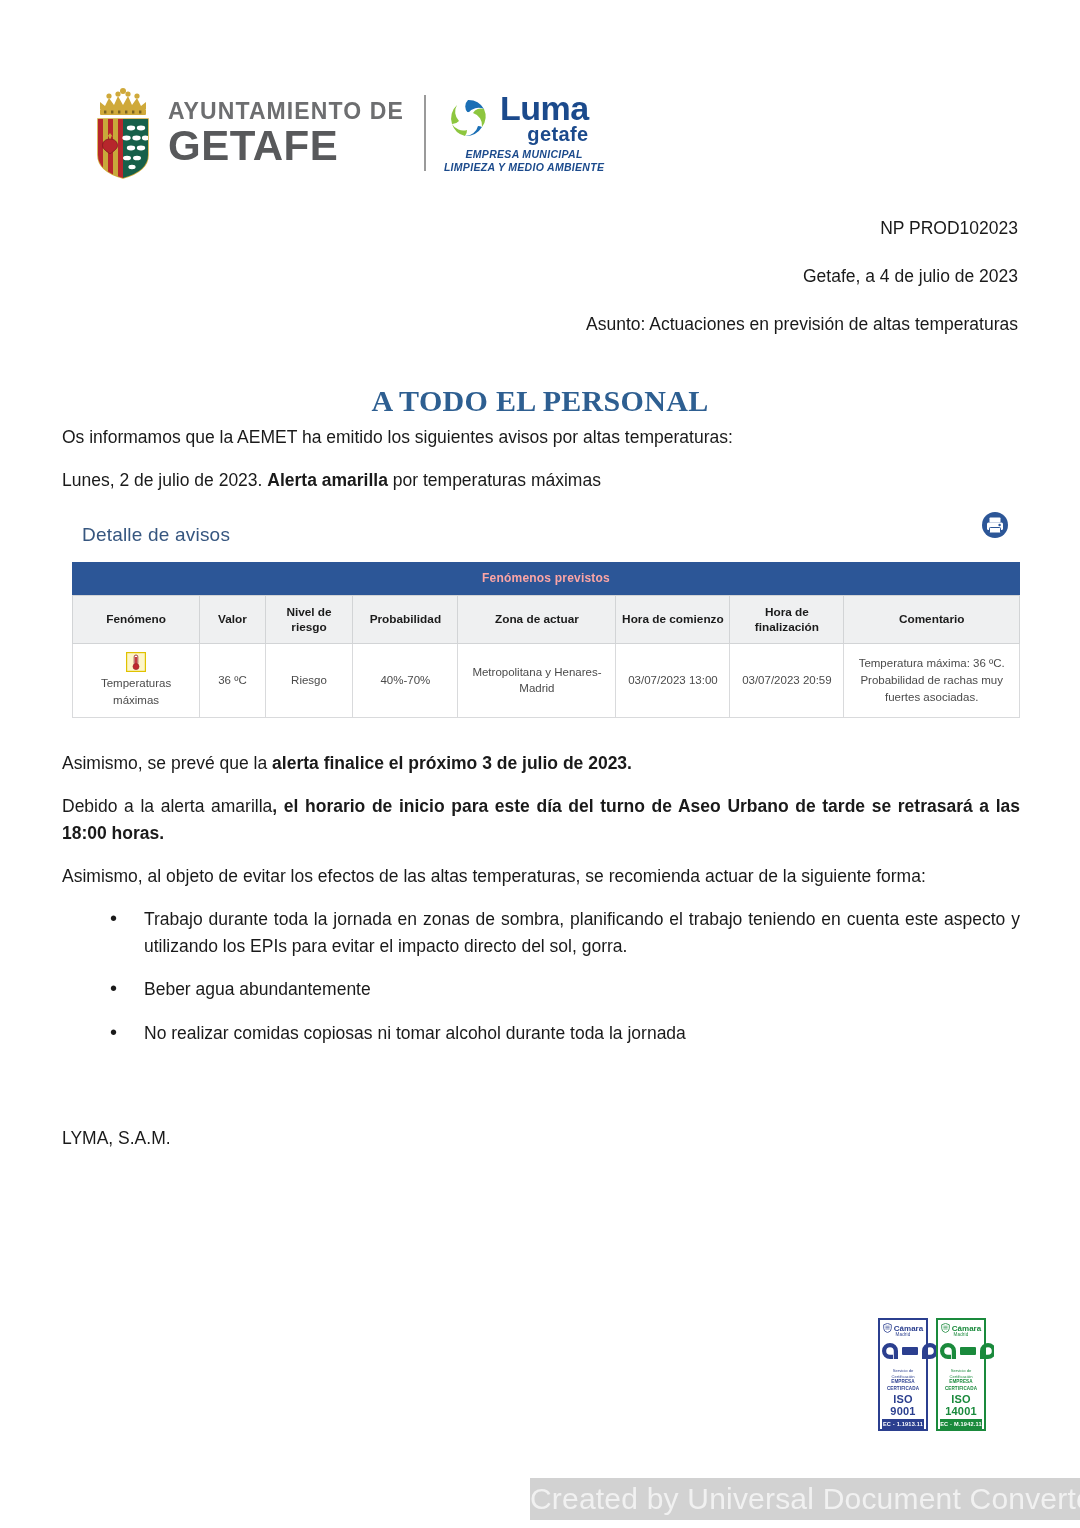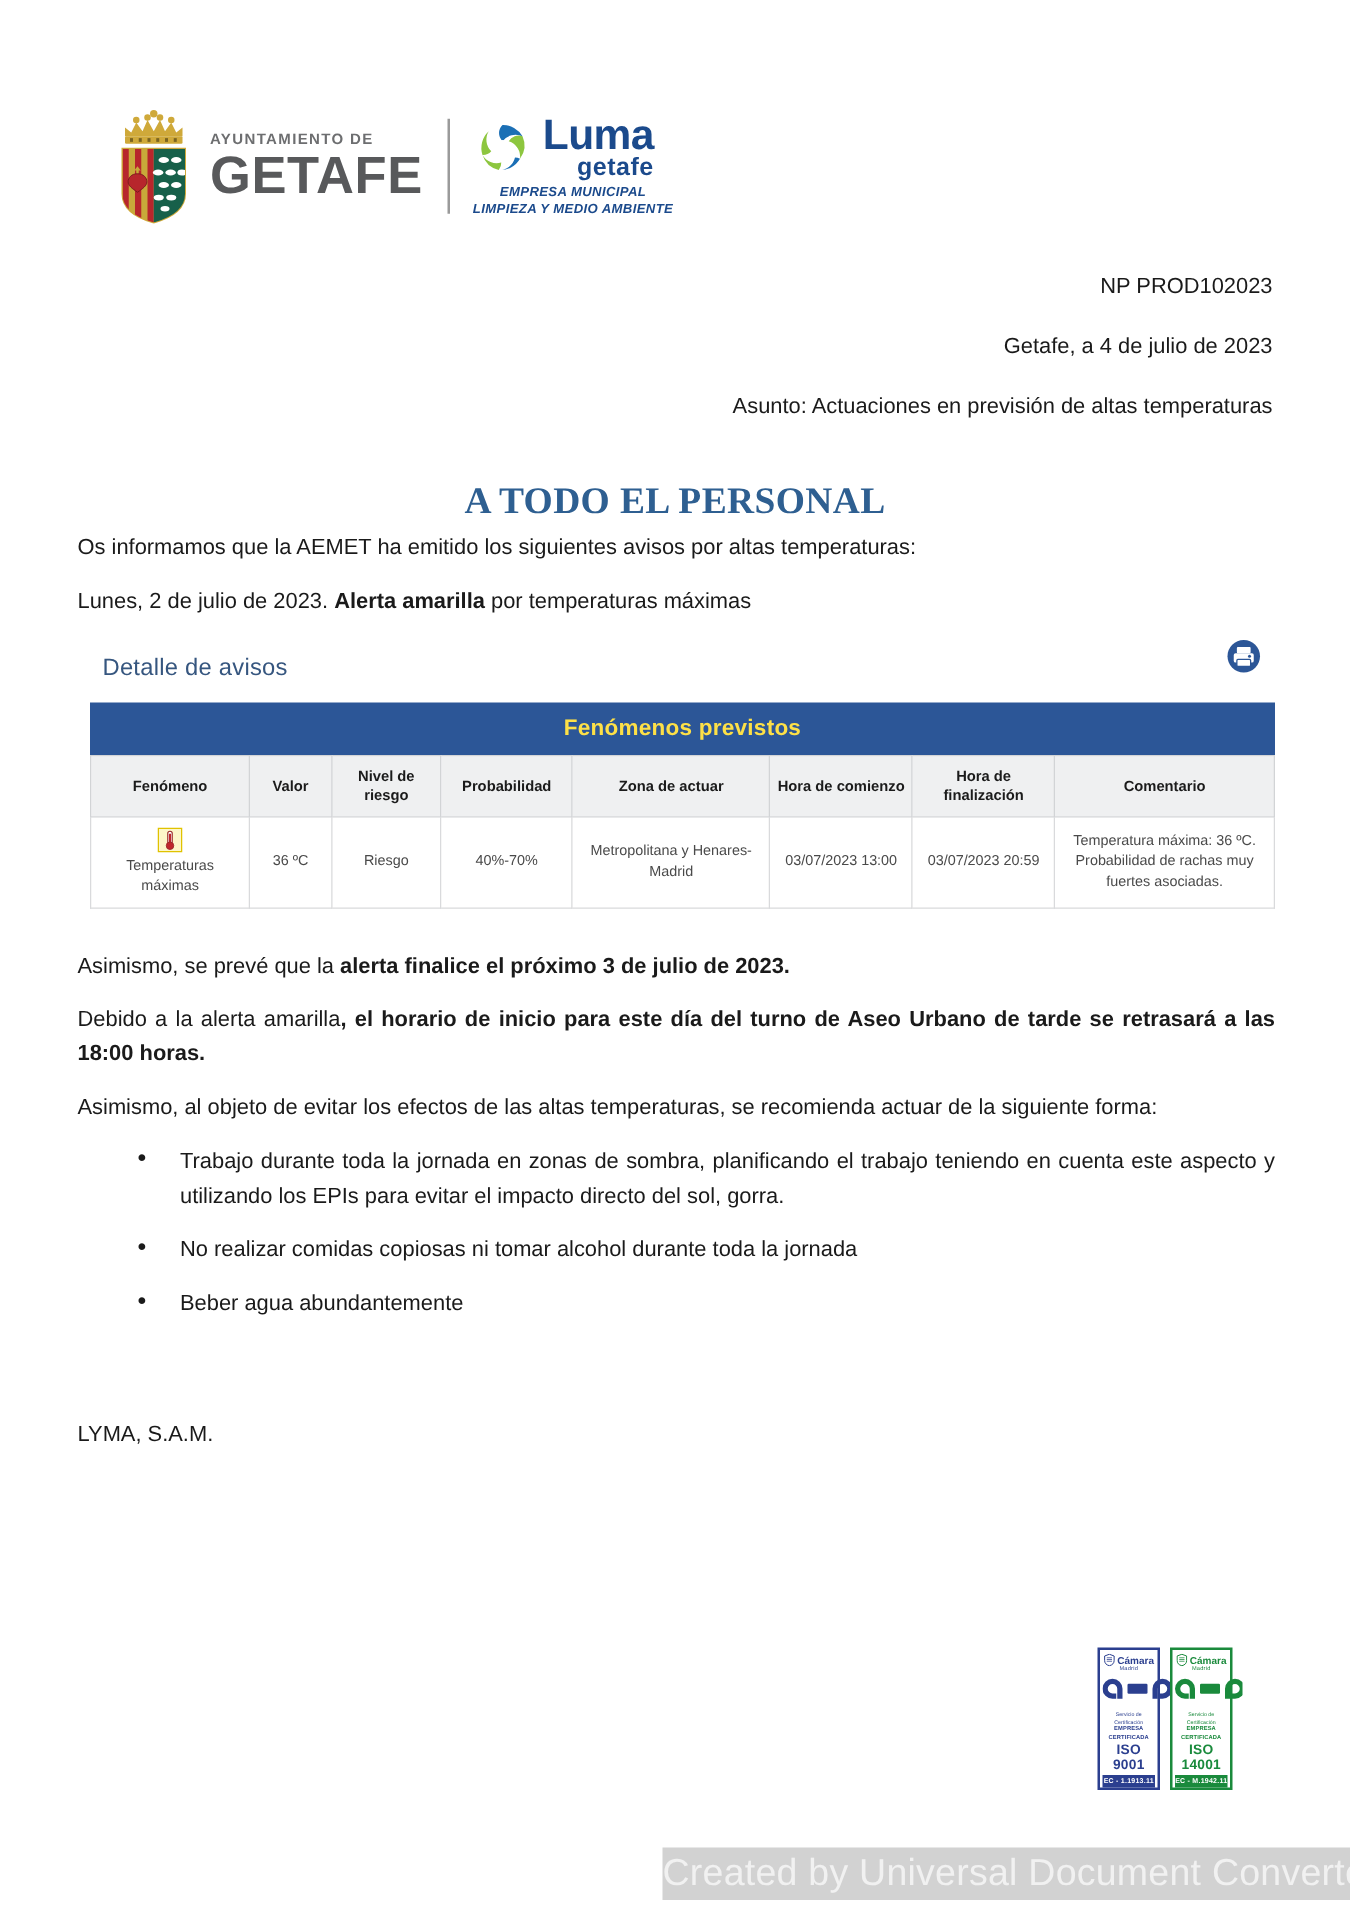--- a/index.html
+++ b/index.html
@@ -24,21 +24,21 @@
     display: flex;
     align-items: center;
     height: 110px;
   }
   .crest { width: 62px; height: 92px; display:block; }
   .ayto-block {
     margin-left: 14px;
     line-height: 1;
   }
   .ayto-small {
-    font-size: 12px;
+    font-size: 23px;
     letter-spacing: 1.1px;
     color: #6d6e70;
     font-weight: 600;
   }
   .ayto-big {
     font-size: 42px;
     letter-spacing: 0.5px;
     color: #58595b;
     font-weight: 700;
     margin-top: 2px;
@@ -137,22 +137,22 @@
     letter-spacing: 0.2px;
   }
   .print-icon {
     position: absolute;
     right: 10px;
     top: -6px;
     width: 30px; height: 30px;
   }
   .banner {
     background: #2c5697;
-    color: #fde047;
-    font-size: 18px;
+    color: #fca5a5;
+    font-size: 12px;
     font-weight: 700;
     text-align: center;
     padding: 7px 0;
     letter-spacing: 0.2px;
   }
   table.avisos {
     width: 100%;
     border-collapse: collapse;
     table-layout: fixed;
     font-size: 12px;
@@ -447,22 +447,22 @@
   </div>
 
   <p><span>Asimismo, se prevé que la </span><b>alerta finalice el próximo 3 de julio de 2023.</b></p>
 
   <p class="p-just"><span>Debido a la alerta amarilla</span><b>, el horario de inicio para este día del turno de Aseo Urbano de tarde se retrasará a las 18:00 horas.</b></p>
 
   <p class="p-just">Asimismo, al objeto de evitar los efectos de las altas temperaturas, se recomienda actuar de la siguiente forma:</p>
 
   <ul class="recs">
     <li>Trabajo durante toda la jornada en zonas de sombra, planificando el trabajo teniendo en cuenta este aspecto y utilizando los EPIs para evitar el impacto directo del sol, gorra.</li>
+    <li>Beber agua abundantemente</li>
     <li>No realizar comidas copiosas ni tomar alcohol durante toda la jornada</li>
-    <li>Beber agua abundantemente</li>
   </ul>
 
 
   <div class="sign-space"></div>
 
   <p>LYMA, S.A.M.</p>
 </div>
 
 <div class="iso-wrap">
 

